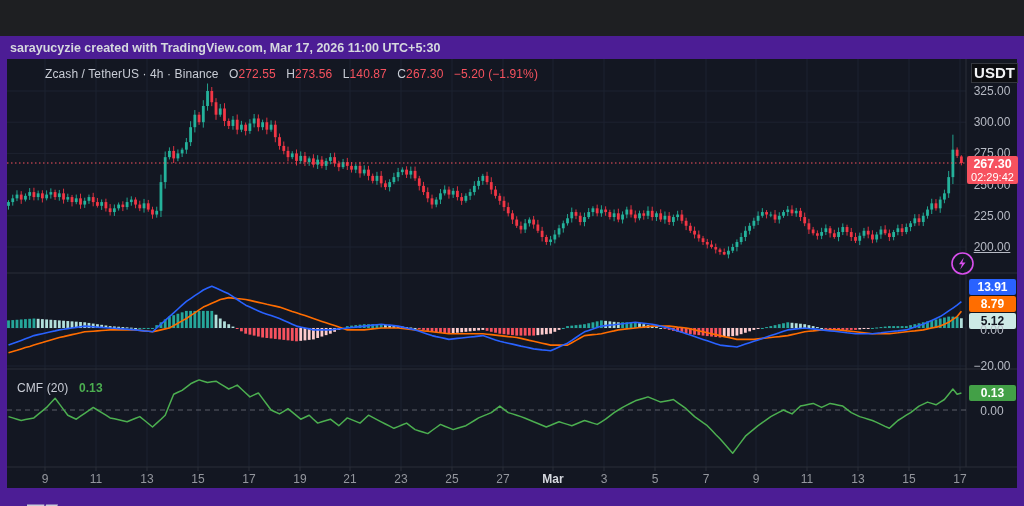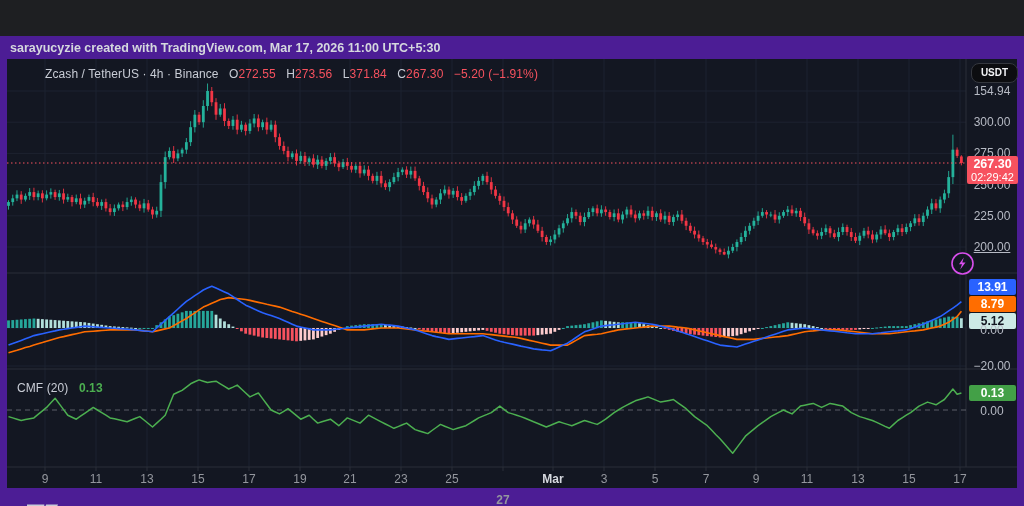--- a/index.html
+++ b/index.html
@@ -12,21 +12,21 @@
   .legend { font-size:12px; color:#c9cdd6; letter-spacing:.1px; }
   .legend .dim { color:#c9cdd6; }
   .legend .red { color:#f7525f;text-align:right; }
   .legend .sp { display:inline-block; width:7px; }
   .v-teal { color:#8fd6cb; font-weight:600; }
   .v-blue { color:#3b82ff; font-weight:600; }
   .v-orange { color:#ff7d1a; font-weight:600; }
   .v-green { color:#4caf50; font-weight:600; }
   .scale-label { width:50px; text-align:center; font-size:12px; color:#b6bac4; }
   .usdt-btn { left:971px; top:27px; width:47px; height:20px; background:#0c0d10; border:1px solid #34373e;
-    border-radius:8px; color:#f2f3f5; font-size:10px; font-weight:600; text-align:center; line-height:18px; cursor:pointer; }
+    border-radius:0; color:#f2f3f5; font-size:15px; font-weight:600; text-align:center; line-height:18px; cursor:pointer; }
   .price-tag { left:967px; top:120px; width:51px; background:#f7525f; border-radius:2px; text-align:center; color:#fff; }
   .price-tag .p { font-size:12.5px; font-weight:700; line-height:14px; padding-top:1px; }
   .price-tag .cd { font-size:11px; line-height:12px; padding-bottom:1px; }
   .badge { left:969px; width:47px; height:16px; border-radius:2px; text-align:center; font-size:12px; line-height:16px; color:#fff; font-weight:600; }
   .time-label { font-size:12px; color:#94979e; transform:translateX(-50%); }
   .time-label.major { color:#d6d9df; font-weight:700; }
   .logo { left:27px; top:468px; display:flex; align-items:center; gap:9px; color:#c9cdd7; }
   .logo-text { font-size:15px; font-weight:700; letter-spacing:-0.3px; }
 </style>
 </head>
@@ -769,29 +769,29 @@
       <line x1="7" y1="374" x2="966" y2="374" stroke="#9598a1" stroke-width="1" stroke-dasharray="5 4" opacity="0.55"></line>
       <path d="M8.5 380.6 L12.7 381.9 L17.0 383.2 L21.2 384.5 L25.4 383.6 L29.7 382.7 L33.9 381.9 L38.1 378.4 L42.4 374.9 L46.6 371.4 L50.9 366.8 L55.1 362.2 L59.3 367.9 L63.6 373.6 L67.8 379.2 L72.0 381.2 L76.3 383.2 L80.5 380.2 L84.7 377.3 L89.0 374.3 L93.2 371.4 L97.4 374.0 L101.7 376.6 L105.9 379.2 L110.1 381.9 L114.4 382.8 L118.6 383.8 L122.8 384.8 L127.1 385.8 L131.3 384.0 L135.6 382.3 L139.8 380.6 L144.0 384.0 L148.3 387.5 L152.5 391.0 L156.7 387.1 L161.0 383.2 L165.2 379.2 L169.4 368.8 L173.7 358.3 L177.9 356.3 L182.1 354.4 L186.4 351.1 L190.6 347.8 L194.8 345.8 L199.1 343.9 L203.3 345.2 L207.5 346.5 L211.8 345.8 L216.0 345.2 L220.3 347.8 L224.5 350.4 L228.7 353.0 L233.0 351.1 L237.2 349.1 L241.4 353.0 L245.7 357.0 L249.9 360.9 L254.1 358.9 L258.4 357.0 L262.6 362.6 L266.8 368.3 L271.1 374.0 L275.3 376.0 L279.5 377.9 L283.8 375.3 L288.0 372.7 L292.2 376.2 L296.5 379.7 L300.7 383.2 L305.0 381.2 L309.2 379.2 L313.4 383.2 L317.7 387.1 L321.9 385.8 L326.1 384.5 L330.4 383.2 L334.6 386.4 L338.8 389.7 L343.1 385.8 L347.3 381.9 L351.5 383.6 L355.8 385.4 L360.0 387.1 L364.2 383.2 L368.5 379.2 L372.7 381.4 L376.9 383.6 L381.2 385.8 L385.4 388.0 L389.7 390.2 L393.9 392.3 L398.1 390.6 L402.4 388.8 L406.6 387.1 L410.8 390.4 L415.1 393.6 L419.3 395.0 L423.5 396.3 L427.8 397.6 L432.0 394.5 L436.2 391.5 L440.5 388.4 L444.7 390.2 L448.9 391.9 L453.2 393.6 L457.4 392.3 L461.6 391.0 L465.9 389.7 L470.1 387.1 L474.4 384.5 L478.6 381.9 L482.8 380.1 L487.1 378.4 L491.3 376.6 L495.5 373.3 L499.8 370.1 L504.0 373.3 L508.2 376.6 L512.5 377.9 L516.7 379.2 L520.9 380.6 L525.2 382.3 L529.4 384.0 L533.6 385.8 L537.9 387.5 L542.1 389.3 L546.3 391.0 L550.6 389.3 L554.8 387.5 L559.1 385.8 L563.3 387.1 L567.5 388.4 L571.8 389.7 L576.0 388.0 L580.2 386.2 L584.5 384.5 L588.7 385.8 L592.9 387.1 L597.2 388.4 L601.4 385.8 L605.6 383.2 L609.9 379.9 L614.1 376.6 L618.3 374.0 L622.6 371.4 L626.8 369.2 L631.0 367.0 L635.3 364.8 L639.5 363.5 L643.8 362.2 L648.0 360.9 L652.2 362.6 L656.5 364.4 L660.7 366.1 L664.9 365.3 L669.2 364.4 L673.4 363.5 L677.6 366.6 L681.9 369.6 L686.1 372.7 L690.3 376.6 L694.6 380.6 L698.8 383.6 L703.0 386.7 L707.3 389.7 L711.5 394.1 L715.7 398.5 L720.0 402.8 L724.2 407.6 L728.5 412.4 L732.7 417.2 L736.9 411.6 L741.2 405.9 L745.4 400.2 L749.6 396.7 L753.9 393.2 L758.1 389.7 L762.3 386.7 L766.6 383.6 L770.8 380.6 L775.0 378.4 L779.3 376.2 L783.5 374.0 L787.7 376.0 L792.0 377.9 L796.2 374.0 L800.4 370.1 L804.7 369.2 L808.9 368.3 L813.2 367.4 L817.4 369.4 L821.6 371.4 L825.9 369.4 L830.1 367.4 L834.3 368.3 L838.6 369.2 L842.8 370.1 L847.0 373.3 L851.3 376.6 L855.5 378.6 L859.7 380.6 L864.0 381.9 L868.2 383.2 L872.4 384.5 L876.7 386.4 L880.9 388.4 L885.1 390.4 L889.4 392.3 L893.6 388.4 L897.9 384.5 L902.1 381.9 L906.3 379.2 L910.6 376.6 L914.8 373.3 L919.0 370.1 L923.3 368.1 L927.5 366.1 L931.7 367.4 L936.0 368.8 L940.2 366.1 L944.4 363.5 L948.7 358.3 L952.9 353.0 L957.1 358.3 L961.4 357.0 " fill="none" stroke="#4caf50" stroke-width="1.5" stroke-linejoin="round"></path>
     </svg>
 
 <div class="ov attr">sarayucyzie created with TradingView.com, Mar 17, 2026 11:00 UTC+5:30</div>
 
 <div class="ov legend" style="left:45px; top:31px;">
   <span class="dim">Zcash / TetherUS · 4h · Binance</span><span class="sp"></span>
   <span class="dim">O</span><span class="red">272.55</span><span class="sp"></span>
   <span class="dim">H</span><span class="red">273.56</span><span class="sp"></span>
-  <span class="dim">L</span><span class="red">371.84</span><span class="sp"></span>
+  <span class="dim">L</span><span class="red">140.87</span><span class="sp"></span>
   <span class="dim">C</span><span class="red">267.30</span><span class="sp"></span>
   <span class="red">−5.20 (−1.91%)</span>
 </div>
 
 <div class="ov usdt-btn">USDT</div>
 
 <div id="price-scale">
-      <div class="ov scale-label" style="left: 967px; top: 48px;">154.94</div>
+      <div class="ov scale-label" style="left: 967px; top: 48px;">325.00</div>
       <div class="ov scale-label" style="left: 967px; top: 79.2px;">300.00</div>
       <div class="ov scale-label" style="left: 967px; top: 110.4px;">275.00</div>
       <div class="ov scale-label" style="left: 967px; top: 141.6px;">250.00</div>
       <div class="ov scale-label" style="left: 967px; top: 172.8px;">225.00</div>
       <div class="ov scale-label" style="left: 967px; top: 204px; text-decoration: underline;">200.00</div>
     </div>
 
 <div class="ov price-tag">
   <div class="p">267.30</div>
   <div class="cd">02:29:42</div>
@@ -815,21 +815,21 @@
 <div id="time-axis">
       <div class="ov time-label" style="left: 45px; top: 436px;">9</div>
       <div class="ov time-label" style="left: 96px; top: 436px;">11</div>
       <div class="ov time-label" style="left: 147px; top: 436px;">13</div>
       <div class="ov time-label" style="left: 198px; top: 436px;">15</div>
       <div class="ov time-label" style="left: 249px; top: 436px;">17</div>
       <div class="ov time-label" style="left: 300px; top: 436px;">19</div>
       <div class="ov time-label" style="left: 350px; top: 436px;">21</div>
       <div class="ov time-label" style="left: 401px; top: 436px;">23</div>
       <div class="ov time-label" style="left: 452px; top: 436px;">25</div>
-      <div class="ov time-label" style="left: 503px; top: 457px; font-weight: bold;">27</div>
+      <div class="ov time-label" style="left: 503px; top: 436px;">27</div>
       <div class="ov time-label major" style="left: 553px; top: 436px;">Mar</div>
       <div class="ov time-label" style="left: 604px; top: 436px;">3</div>
       <div class="ov time-label" style="left: 655px; top: 436px;">5</div>
       <div class="ov time-label" style="left: 706px; top: 436px;">7</div>
       <div class="ov time-label" style="left: 756px; top: 436px;">9</div>
       <div class="ov time-label" style="left: 807px; top: 436px;">11</div>
       <div class="ov time-label" style="left: 858px; top: 436px;">13</div>
       <div class="ov time-label" style="left: 909px; top: 436px;">15</div>
       <div class="ov time-label" style="left: 960px; top: 436px;">17</div>
     </div>

